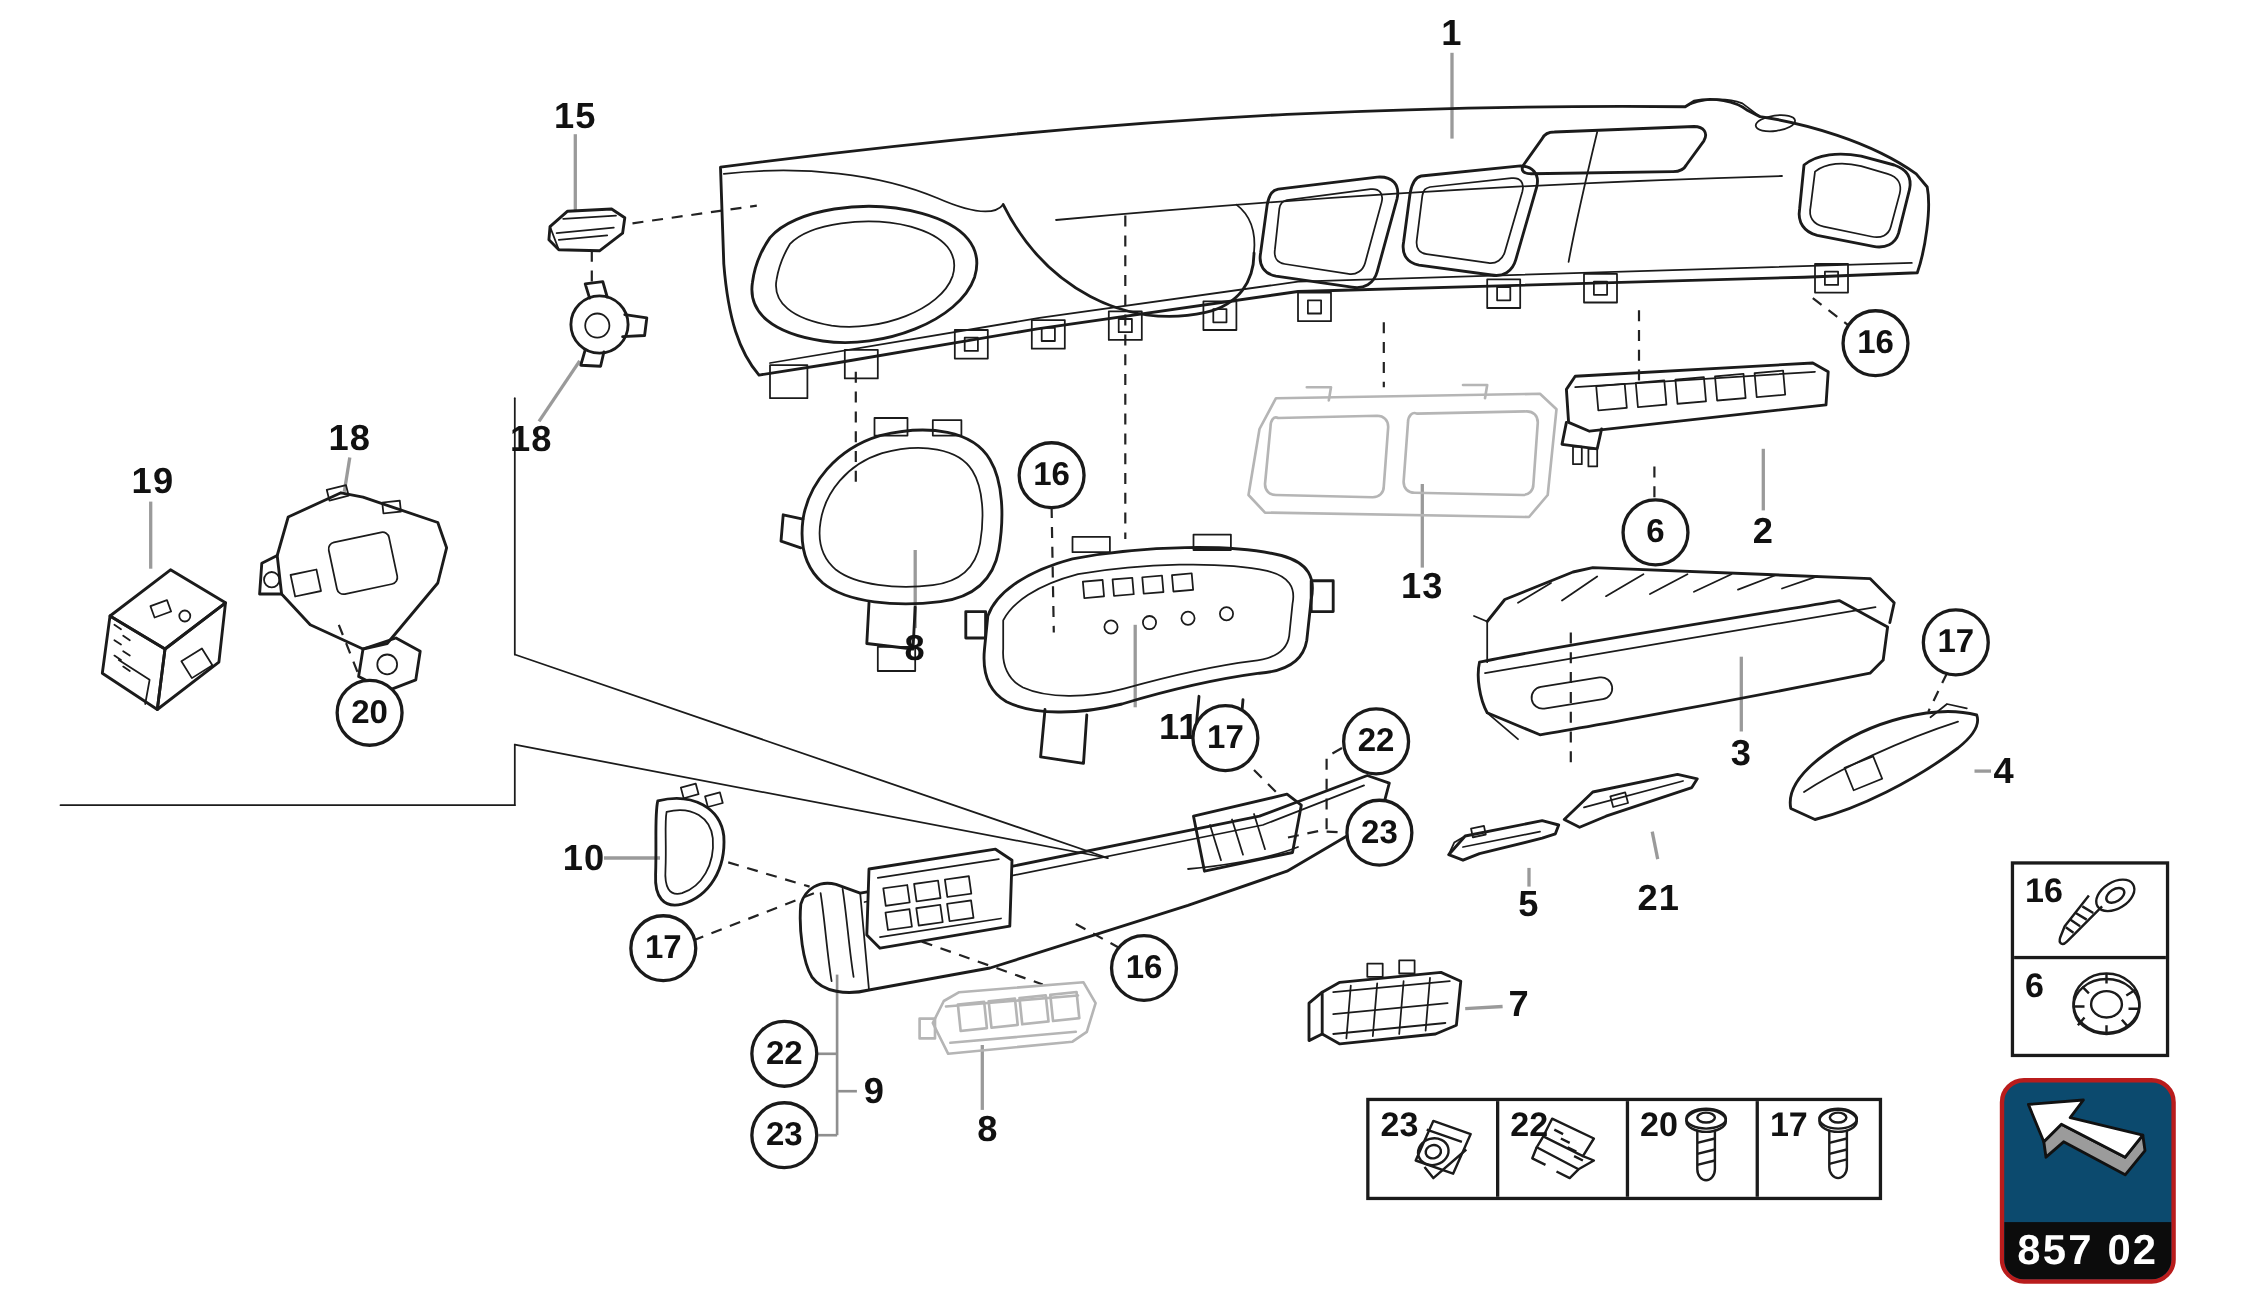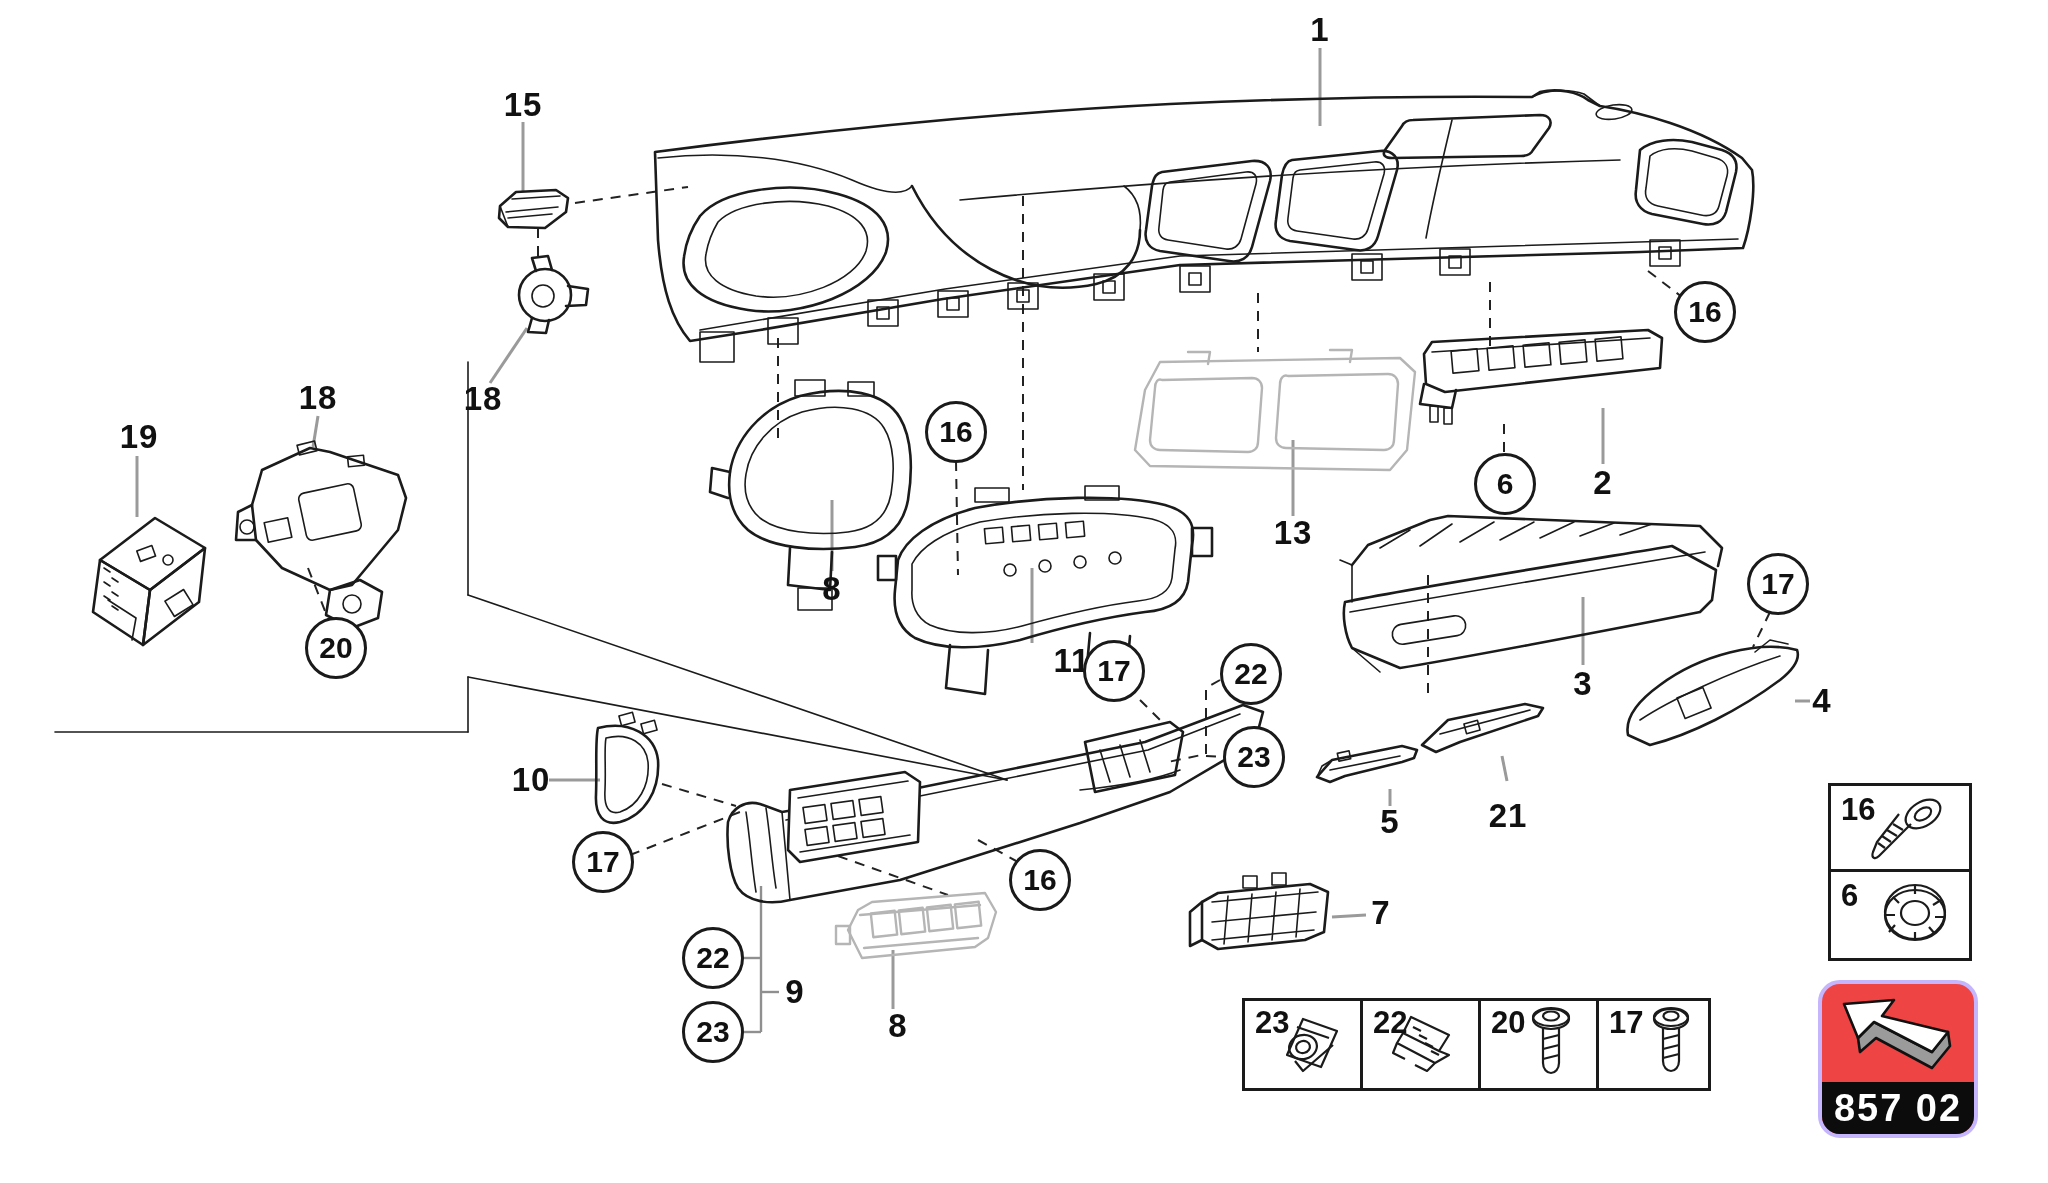--- a/index.html
+++ b/index.html
@@ -23,22 +23,22 @@
   
   .hwbox{position:absolute;left:1828px;top:783px;width:138px;height:172px;border:3px solid #1a1a1a;background:#fff;}
   .hwrow{position:relative;height:86px;box-sizing:border-box;}
   .hwrow.first{border-bottom:3px solid #1a1a1a;}
   .hwlabel{position:absolute;left:10px;top:6px;font-size:31px;font-weight:bold;color:#111;}
   .ftable{position:absolute;left:1242px;top:998px;width:463px;height:87px;border:3px solid #1a1a1a;
           background:#fff;display:flex;}
   .fcell{position:relative;flex:1 1 0;box-sizing:border-box;}
   .fcell + .fcell{border-left:3px solid #1a1a1a;}
   .fclabel{position:absolute;left:10px;top:4px;font-size:31px;font-weight:bold;color:#111;}
-  .codebox{position:absolute;left:1818px;top:980px;width:160px;height:158px;border:4px solid #c4b5fd;
-           border-radius:22px;background:#ef4444;box-sizing:border-box;overflow:hidden;}
+  .codebox{position:absolute;left:1818px;top:980px;width:160px;height:187px;border:4px solid #b91c1c;
+           border-radius:22px;background:#0c4a6e;box-sizing:border-box;overflow:hidden;}
   .codeband{position:absolute;left:0;right:0;bottom:0;height:52px;background:#0c0c0c;color:#fff;
             display:flex;align-items:center;justify-content:center;font-size:38px;font-weight:bold;letter-spacing:2px;}
 </style>
 </head>
 <body>
 
 <div id="canvas">
 
   <svg id="art" width="2048" height="1183" viewBox="0 0 2048 1183">
 

